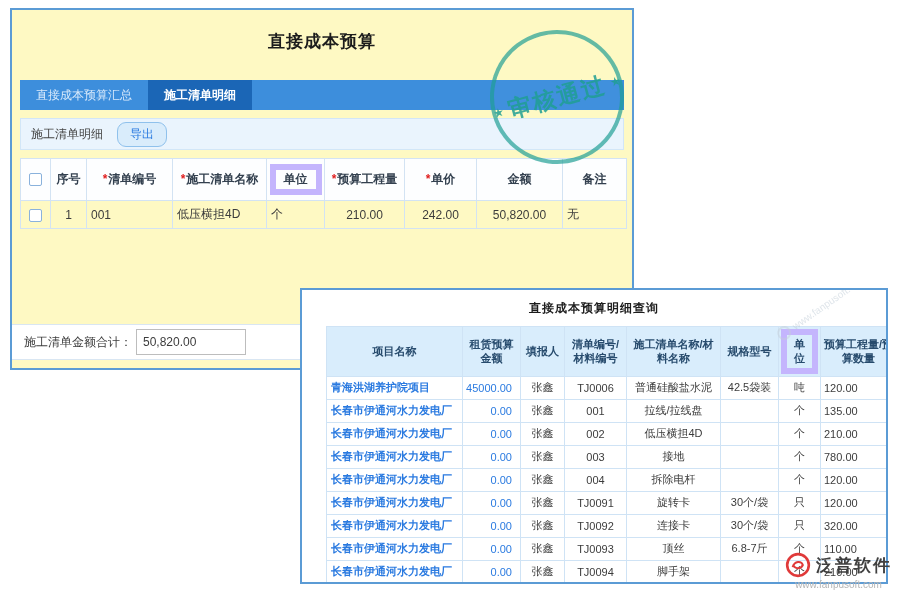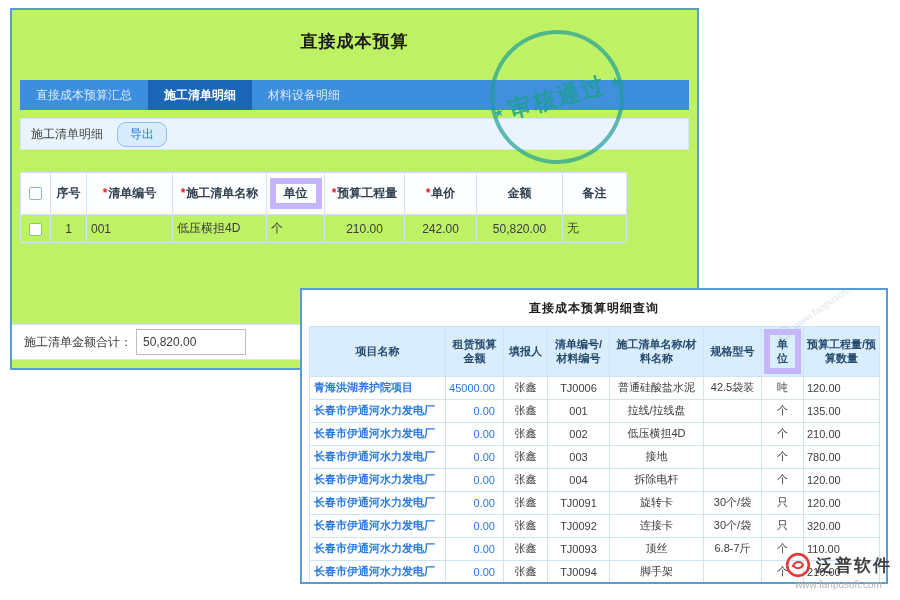--- a/index.html
+++ b/index.html
@@ -5,22 +5,22 @@
   * { margin:0; padding:0; box-sizing:border-box; }
   html,body { width:900px; height:600px; }
   body {
     position:relative; overflow:hidden; background:#fff;
     font-family:"Liberation Sans","DejaVu Sans",sans-serif;
     font-size:12px; color:#3c3c3c;
   }
 
   
   .panel1 {
-    position:absolute; left:10px; top:8px; width:689px; height:362px;
-    background:#bef264; border:2px solid #5b9bd5; z-index:1;
+    position:absolute; left:10px; top:8px; width:624px; height:362px;
+    background:#fef9c3; border:2px solid #5b9bd5; z-index:1;
   }
   .p1-title { text-align:center; margin-top:20px; font-size:17px; font-weight:bold; color:#1c1c1c; letter-spacing:1px; }
   .tabbar {
     position:absolute; left:8px; right:8px; top:70px; height:30px;
     background:#3d8edc; display:flex; align-items:stretch;
   }
   .tab {
     display:flex; align-items:center; padding:0 16px; color:#d9eafb;
     font-size:12px; cursor:pointer; white-space:nowrap;
   }
@@ -29,21 +29,21 @@
     position:absolute; left:8px; right:8px; top:108px; height:32px;
     background:#eaf4fd; border:1px solid #d2e6f7;
     display:flex; align-items:center; padding:0 10px; gap:14px;
   }
   .section-title { color:#444; font-size:12px; }
   .export-btn {
     background:#d9ecfb; border:1px solid #8fc1ec; color:#2a7ae0;
     border-radius:9px; padding:3px 12px; font-size:12px; cursor:pointer;
   }
   .t1 {
-    position:absolute; left:8px; top:162px; width:606px;
+    position:absolute; left:8px; top:148px; width:606px;
     border-collapse:collapse; table-layout:fixed;
   }
   .t1 th, .t1 td { border:1px solid #d3e3f3; font-size:12px; overflow:hidden; }
   .t1 th { height:42px; font-weight:bold; color:#33404f; background:#fdfeff; line-height:1.3; padding:2px; }
   .t1 td { height:28px; padding:2px 4px; color:#3c3c3c; }
   .req { color:#e02020; margin-right:1px; font-weight:bold; }
   .redbox {
     display:inline-block; border:6px solid #c4b5fd; padding:2px 8px; font-weight:bold;
   }
   .cell-center { text-align:center; }
@@ -78,21 +78,21 @@
   }
   .stamp-star { font-size:12px; color:rgba(31,158,148,.92); }
 
   
   .panel2 {
     position:absolute; left:300px; top:288px; width:588px; height:296px;
     background:#fff; border:2px solid #5b9bd5; z-index:3; overflow:hidden;
   }
   .p2-title { text-align:center; margin-top:10px; font-size:12px; font-weight:bold; color:#1c1c1c; letter-spacing:1px; }
   .t2 {
-    position:absolute; left:7px; top:36px; width:570px;
+    position:absolute; left:24px; top:36px; width:570px;
     border-collapse:collapse; table-layout:fixed;border-radius:23px;
   }
   .t2 th, .t2 td { border:1px solid #cfe3f5; font-size:11px; overflow:hidden; }
   .t2 th { height:46px; background:#d9edfc; color:#274b6d; font-weight:bold; line-height:1.3; padding:2px; text-align:center; }
   .t2 td { height:23px; padding:1px 3px; text-align:center; color:#3c3c3c; white-space:nowrap; }
   .t2 td.c-proj { color:#2a7ae0; text-align:left; padding-left:4px; cursor:pointer;font-weight:bold; }
   .t2 td.c-amt  { color:#2a7ae0; text-align:right; padding-right:8px; }
   .t2 td.c-qty  { text-align:left; padding-right:6px; }
   .t2 .redbox { padding:2px 6px; }
 
@@ -113,21 +113,20 @@
 </style>
 </head>
 <body>
 
 <div class="panel1">
   <div class="p1-title">直接成本预算</div>
 
   <div class="tabbar">
     <div class="tab">直接成本预算汇总</div>
     <div class="tab active">施工清单明细</div>
-    <div class="tab">材料设备明细</div>
   </div>
 
   <div class="section-strip">
     <span class="section-title">施工清单明细</span>
     <button class="export-btn">导出</button>
   </div>
 
   <table class="t1">
     <colgroup>
       <col style="width:30px">

